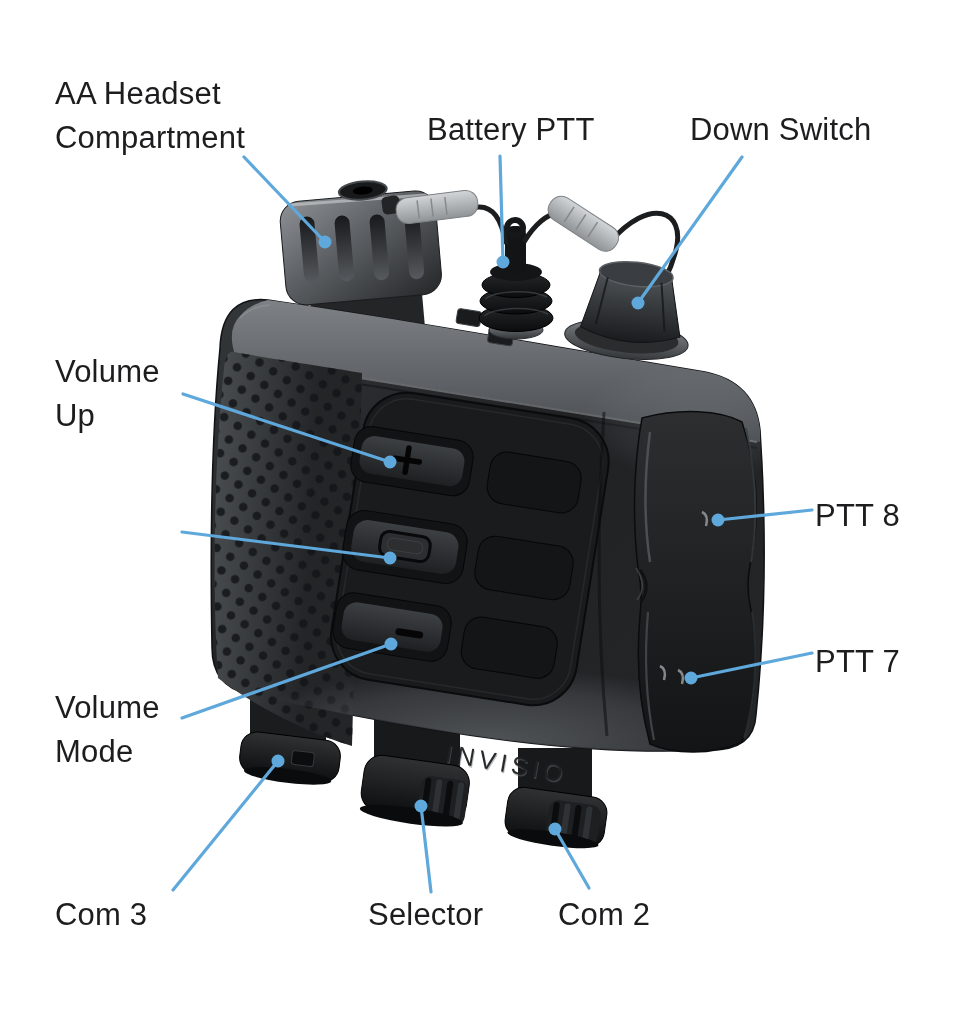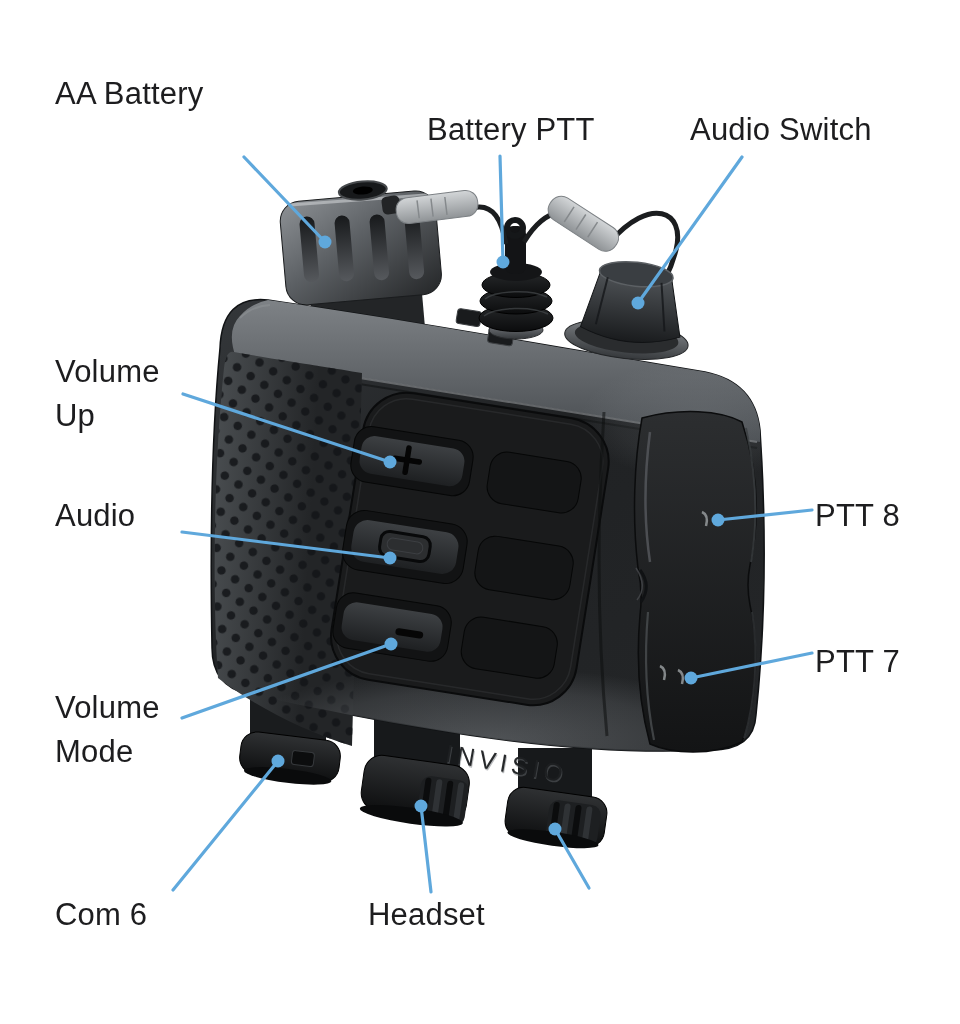--- a/index.html
+++ b/index.html
@@ -291,55 +291,58 @@
 
     <line class="leader" x1="812" y1="510" x2="718" y2="520"></line>
     <circle class="leader-dot" cx="718" cy="520" r="6.5"></circle>
 
     <line class="leader" x1="812" y1="653" x2="691" y2="678"></line>
     <circle class="leader-dot" cx="691" cy="678" r="6.5"></circle>
   </g>
 </svg>
 
 <div class="label" style="left:55px;top:72px">
-  <span>AA Battery</span>
+  <span>AA Headset</span>
+  <span>Compartment</span>
 </div>
 
 <div class="label" style="left:427px;top:108px">
   <span>Battery PTT</span>
 </div>
 
 <div class="label" style="left:690px;top:108px">
-  <span>Audio Switch</span>
+  <span>Down Switch</span>
 </div>
 
 <div class="label" style="left:55px;top:350px">
   <span>Volume</span>
   <span>Up</span>
 </div>
 
 <div class="label" style="left:55px;top:494px">
-  <span>Audio</span>
 </div>
 
 <div class="label" style="left:55px;top:686px">
   <span>Volume</span>
   <span>Mode</span>
 </div>
 
 <div class="label" style="left:815px;top:494px">
   <span>PTT 8</span>
 </div>
 
 <div class="label" style="left:815px;top:640px">
   <span>PTT 7</span>
 </div>
 
 <div class="label" style="left:55px;top:893px">
-  <span>Com 6</span>
+  <span>Com 3</span>
 </div>
 
 <div class="label" style="left:368px;top:893px">
-  <span>Headset</span>
-</div>
-
+  <span>Selector</span>
+</div>
+
+<div class="label" style="left:558px;top:893px">
+  <span>Com 2</span>
+</div>
 
 </div>
 
 </body></html>

